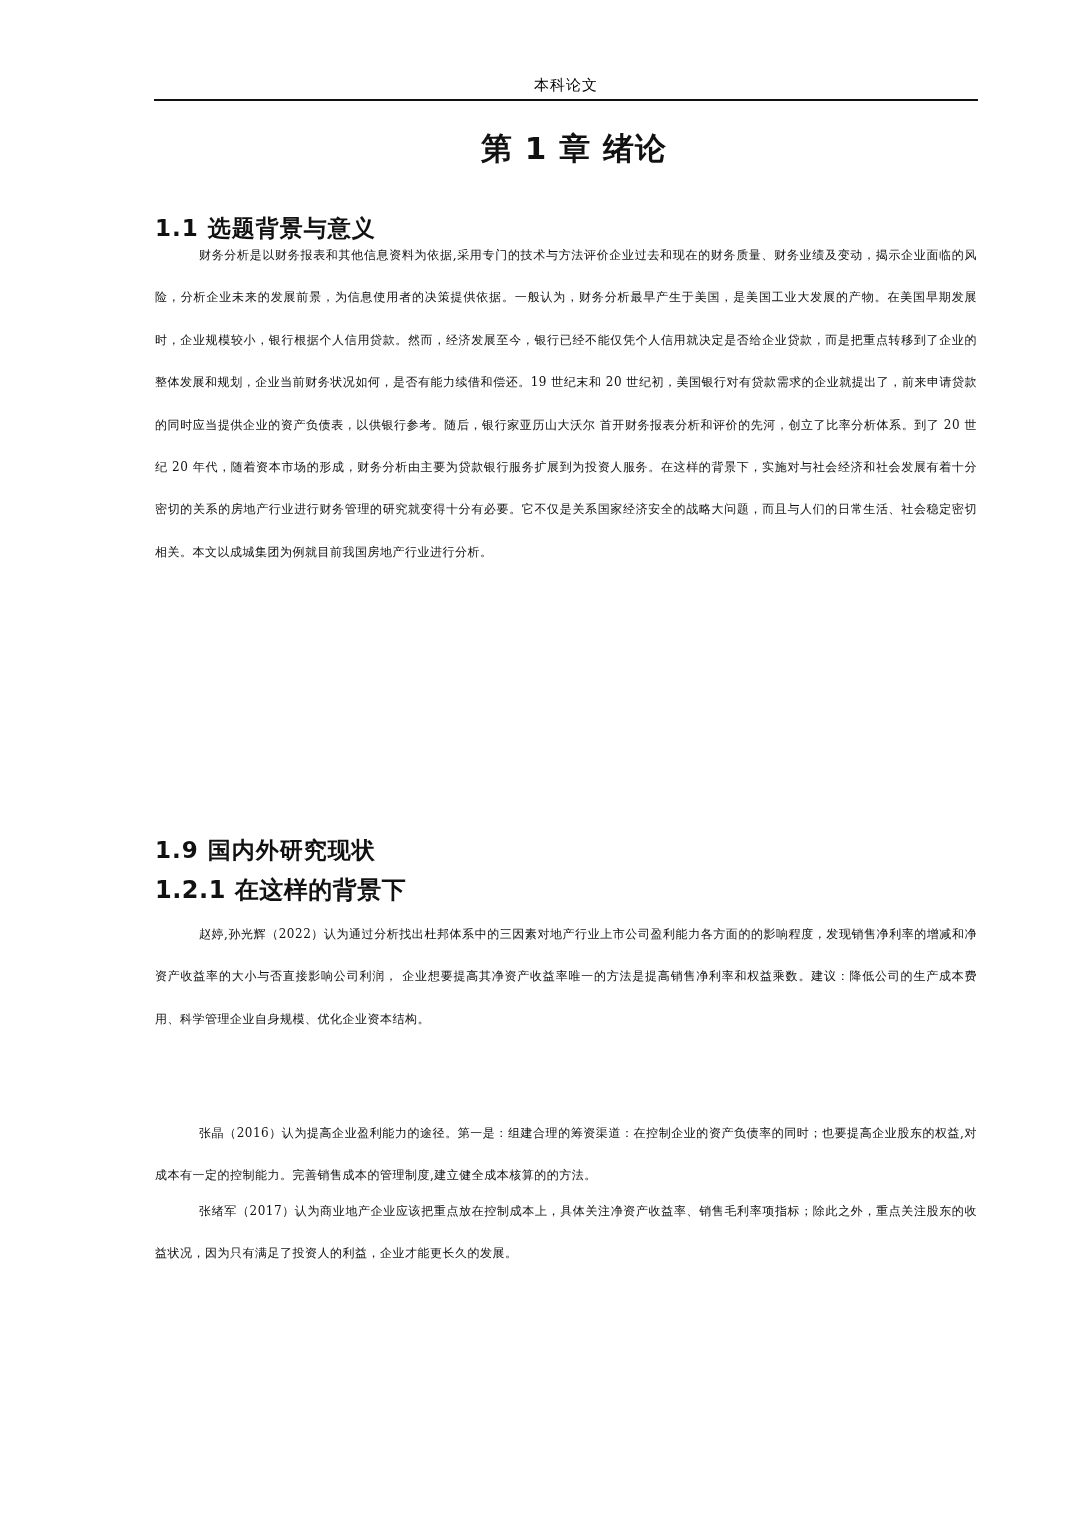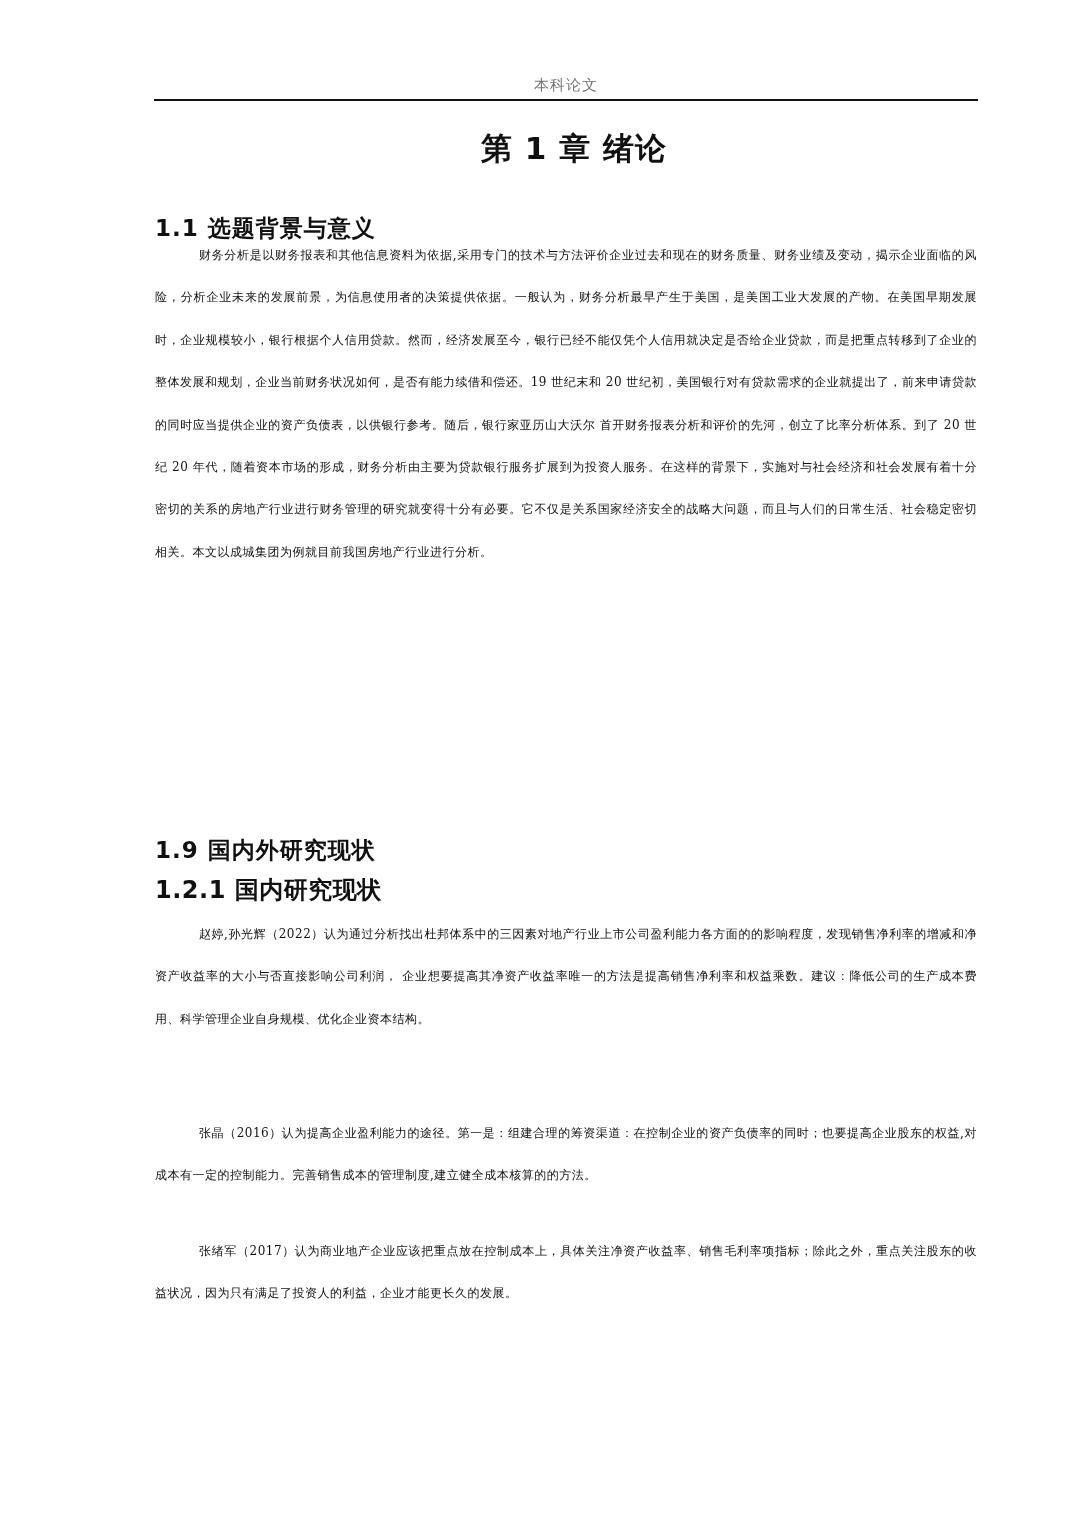--- a/index.html
+++ b/index.html
@@ -1,19 +1,19 @@
 <!DOCTYPE html>
 <html><head>
 <meta charset="utf-8">
 <style>
   html, body { margin:0; padding:0; background:#ffffff; }
   body { width:1080px; height:1528px; position:relative; overflow:hidden;
          font-family:"DejaVu Serif","Liberation Serif",serif; color:#111; }
   .page-header { position:absolute; left:154px; top:76px; width:824px; text-align:center;
-                 font-size:15px; color:#737373; letter-spacing:1px; }
+                 font-size:15px; color:#000000; letter-spacing:1px; }
   .header-rule { position:absolute; left:154px; top:99px; width:824px; height:0;
                  border-top:2px solid #111; }
   .chapter-title { position:absolute; left:162px; top:128px; width:824px; text-align:center;
                    font-family:"DejaVu Sans","Liberation Sans",sans-serif; font-weight:bold;
                    font-size:31px; letter-spacing:1px; }
   .h2 { position:absolute; left:155px; font-family:"DejaVu Sans","Liberation Sans",sans-serif;
         font-weight:bold; font-size:23px; letter-spacing:1px;margin-top:20px; }
   .h3 { position:absolute; left:155px; font-family:"DejaVu Sans","Liberation Sans",sans-serif;
         font-weight:bold; font-size:24px; letter-spacing:0.5px; }
   .para { position:absolute; left:155px; width:822px; font-size:12px; line-height:42.4px;
@@ -26,19 +26,19 @@
 <div class="header-rule"></div>
 
 <div class="chapter-title">第 1 章  绪论</div>
 
 <div class="h2" style="top:193px;">1.1  选题背景与意义</div>
 
 <div class="para" style="top:234px;">财务分析是以财务报表和其他信息资料为依据,采用专门的技术与方法评价企业过去和现在的财务质量、财务业绩及变动，揭示企业面临的风险，分析企业未来的发展前景，为信息使用者的决策提供依据。一般认为，财务分析最早产生于美国，是美国工业大发展的产物。在美国早期发展时，企业规模较小，银行根据个人信用贷款。然而，经济发展至今，银行已经不能仅凭个人信用就决定是否给企业贷款，而是把重点转移到了企业的整体发展和规划，企业当前财务状况如何，是否有能力续借和偿还。19 世纪末和 20 世纪初，美国银行对有贷款需求的企业就提出了，前来申请贷款的同时应当提供企业的资产负债表，以供银行参考。随后，银行家亚历山大沃尔  首开财务报表分析和评价的先河，创立了比率分析体系。到了 20 世纪 20 年代，随着资本市场的形成，财务分析由主要为贷款银行服务扩展到为投资人服务。在这样的背景下，实施对与社会经济和社会发展有着十分密切的关系的房地产行业进行财务管理的研究就变得十分有必要。它不仅是关系国家经济安全的战略大问题，而且与人们的日常生活、社会稳定密切相关。本文以成城集团为例就目前我国房地产行业进行分析。</div>
 
 <div class="h2" style="top:815px;">1.9  国内外研究现状</div>
 
-<div class="h3" style="top:874px;">1.2.1 国内研究现状</div>
+<div class="h3" style="top:874px;">1.2.1 在这样的背景下</div>
 
 <div class="para" style="top:913px;">赵婷,孙光辉（2022）认为通过分析找出杜邦体系中的三因素对地产行业上市公司盈利能力各方面的的影响程度，发现销售净利率的增减和净资产收益率的大小与否直接影响公司利润， 企业想要提高其净资产收益率唯一的方法是提高销售净利率和权益乘数。建议：降低公司的生产成本费用、科学管理企业自身规模、优化企业资本结构。</div>
 
 <div class="para" style="top:1112px;">张晶（2016）认为提高企业盈利能力的途径。第一是：组建合理的筹资渠道：在控制企业的资产负债率的同时；也要提高企业股东的权益,对成本有一定的控制能力。完善销售成本的管理制度,建立健全成本核算的的方法。</div>
 
-<div class="para" style="top:1230px;">张绪军（2017）认为商业地产企业应该把重点放在控制成本上，具体关注净资产收益率、销售毛利率项指标；除此之外，重点关注股东的收益状况，因为只有满足了投资人的利益，企业才能更长久的发展。</div>
+<div class="para" style="top:1190px;">张绪军（2017）认为商业地产企业应该把重点放在控制成本上，具体关注净资产收益率、销售毛利率项指标；除此之外，重点关注股东的收益状况，因为只有满足了投资人的利益，企业才能更长久的发展。</div>
 
 </body></html>

